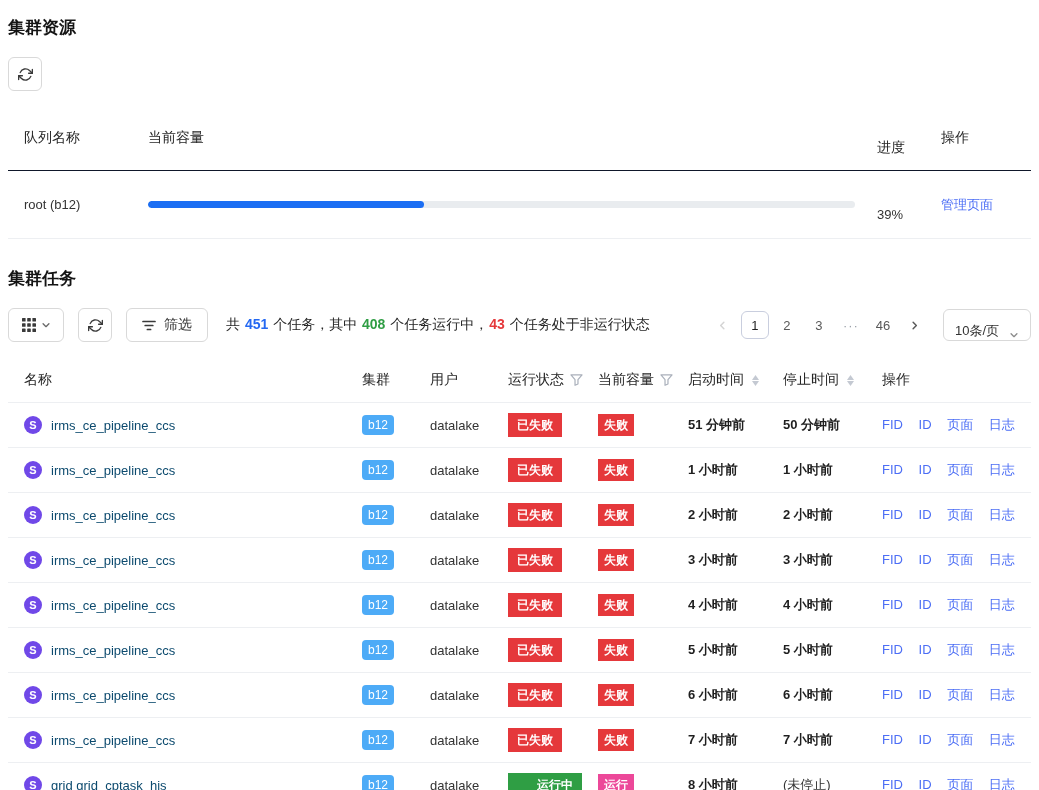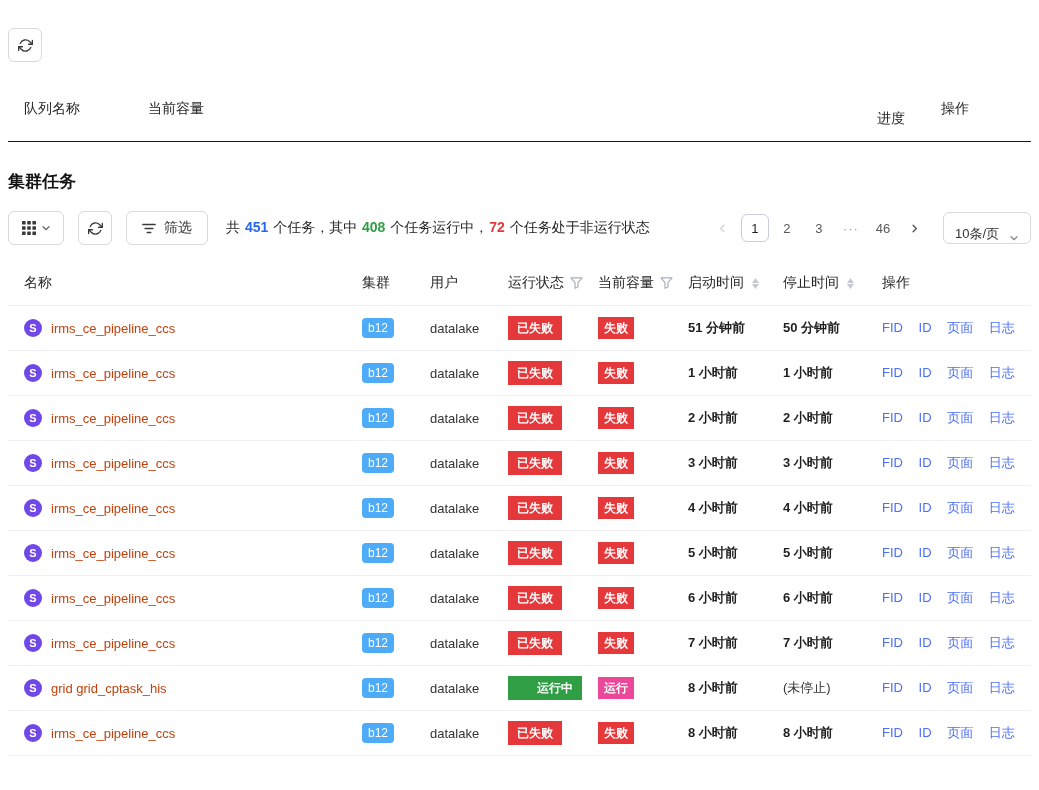--- a/index.html
+++ b/index.html
@@ -56,54 +56,65 @@
   .t-header .th { display:flex; align-items:center; gap:6px; }
   .c-name { padding-left:16px; }
   .c-cluster { padding-left:6px; }
   .c-user { padding-left:6px; }
   .c-run, .c-final, .c-start, .c-stop { padding-left:8px; }
   .c-actions { padding-left:10px; white-space:nowrap; }
   .t-row { padding:10px 0; border-bottom:1px solid #edeff2; font-size:13px; }
   .t-row .c-name { display:flex; align-items:center; gap:9px; }
   .avatar { width:18px; height:18px; border-radius:50%; background:#7048e8; color:#fff; font-size:11px; font-weight:700;
             display:inline-flex; align-items:center; justify-content:center; flex:none; }
-  .task-name { color:#c2410c; }
+  .task-name { color:#0c4a6e; }
   .tag { display:inline-block; background:#4dabf7; color:#fff; font-size:12px; padding:4px 6px; border-radius:4px; line-height:1; }
   .badge { display:inline-block; color:#fff; border-radius:0; line-height:1; font-size:12px;font-weight:bold; }
   .badge.lg { padding:6px 9px; }
   .badge.sm { padding:5px 6px; }
   .badge.error { background:#e5383b; }
   .badge.success { background:#2f9e44;padding-left:29px; }
   .badge.running { background:#ec4899; }
   .time { font-weight:700; color:#1f1f1f; }
   .time.plain { font-weight:400; color:#333; }
   .link { color:#4c6ef5; font-size:13px; text-decoration:none; cursor:pointer; }
   .c-actions .link { margin-right:12px; }
   .sorter { display:inline-flex; flex-direction:column; gap:1px; margin-left:1px; }
 </style>
 </head>
 <body>
 
 <div class="page">
 
+  <h1 class="section-title">集群资源</h1>
 
   <button class="icon-btn res-refresh">
     <svg width="15" height="15" viewBox="0 0 24 24" fill="none" stroke="#3a3a3a" stroke-width="2.2" stroke-linecap="round" stroke-linejoin="round">
       <polyline points="23 4 23 10 17 10"></polyline>
       <polyline points="1 20 1 14 7 14"></polyline>
       <path d="M3.51 9a9 9 0 0 1 14.85-3.36L23 10M1 14l4.64 4.36A9 9 0 0 0 20.49 15"></path>
     </svg>
   </button>
 
   <div class="res-table">
     <div class="res-header">
       <div class="cell-name">队列名称</div>
       <div>当前容量</div>
       <div class="cell-progress">进度</div>
       <div class="cell-actions">操作</div>
+    </div>
+    <div class="res-row">
+      <div class="cell-name">root (b12)</div>
+      <div class="cell-capacity">
+        <div class="progress-track">
+          <div class="progress-fill" style="width: 39%;"></div>
+        </div>
+      </div>
+      <div class="cell-progress">39%</div>
+      <div class="cell-actions"><a class="link">管理页面</a></div>
     </div>
   </div>
 
   <h1 class="section-title tasks-title">集群任务</h1>
 
   <div class="toolbar">
     <button class="icon-btn wide">
       <svg width="14" height="14" viewBox="0 0 14 14" fill="#3a3a3a">
         <rect x="0" y="0" width="3.6" height="3.6" rx="0.6"></rect>
           <rect x="5.2" y="0" width="3.6" height="3.6" rx="0.6"></rect>
@@ -128,21 +139,21 @@
       </svg>
     </button>
 
     <button class="filter-btn">
       <svg width="14" height="13" viewBox="0 0 14 13" fill="none" stroke="#3a3a3a" stroke-width="1.7" stroke-linecap="round">
           <path d="M1 2.5h12M3.2 6.5h7.6M5.4 10.5h3.2"></path>
         </svg>
       <span>筛选</span>
     </button>
 
-    <div class="summary"><span>共 </span><span class="num total">451</span><span> 个任务，其中 </span><span class="num running">408</span><span> 个任务运行中，</span><span class="num stopped">72</span><span> 个任务处于非运行状态</span></div>
+    <div class="summary"><span>共 </span><span class="num total">451</span><span> 个任务，其中 </span><span class="num running">408</span><span> 个任务运行中，</span><span class="num stopped">43</span><span> 个任务处于非运行状态</span></div>
 
     <div class="pager">
       <button class="pg-btn prev">
         <svg width="11" height="11" viewBox="0 0 12 12" fill="none" stroke="currentColor" stroke-width="1.6" stroke-linecap="round" stroke-linejoin="round">
             <path d="M7.5 2.5L4 6l3.5 3.5"></path>
           </svg>
       </button>
       <button class="pg-num current">1</button>
       <button class="pg-num">2</button>
       <button class="pg-num">3</button>

